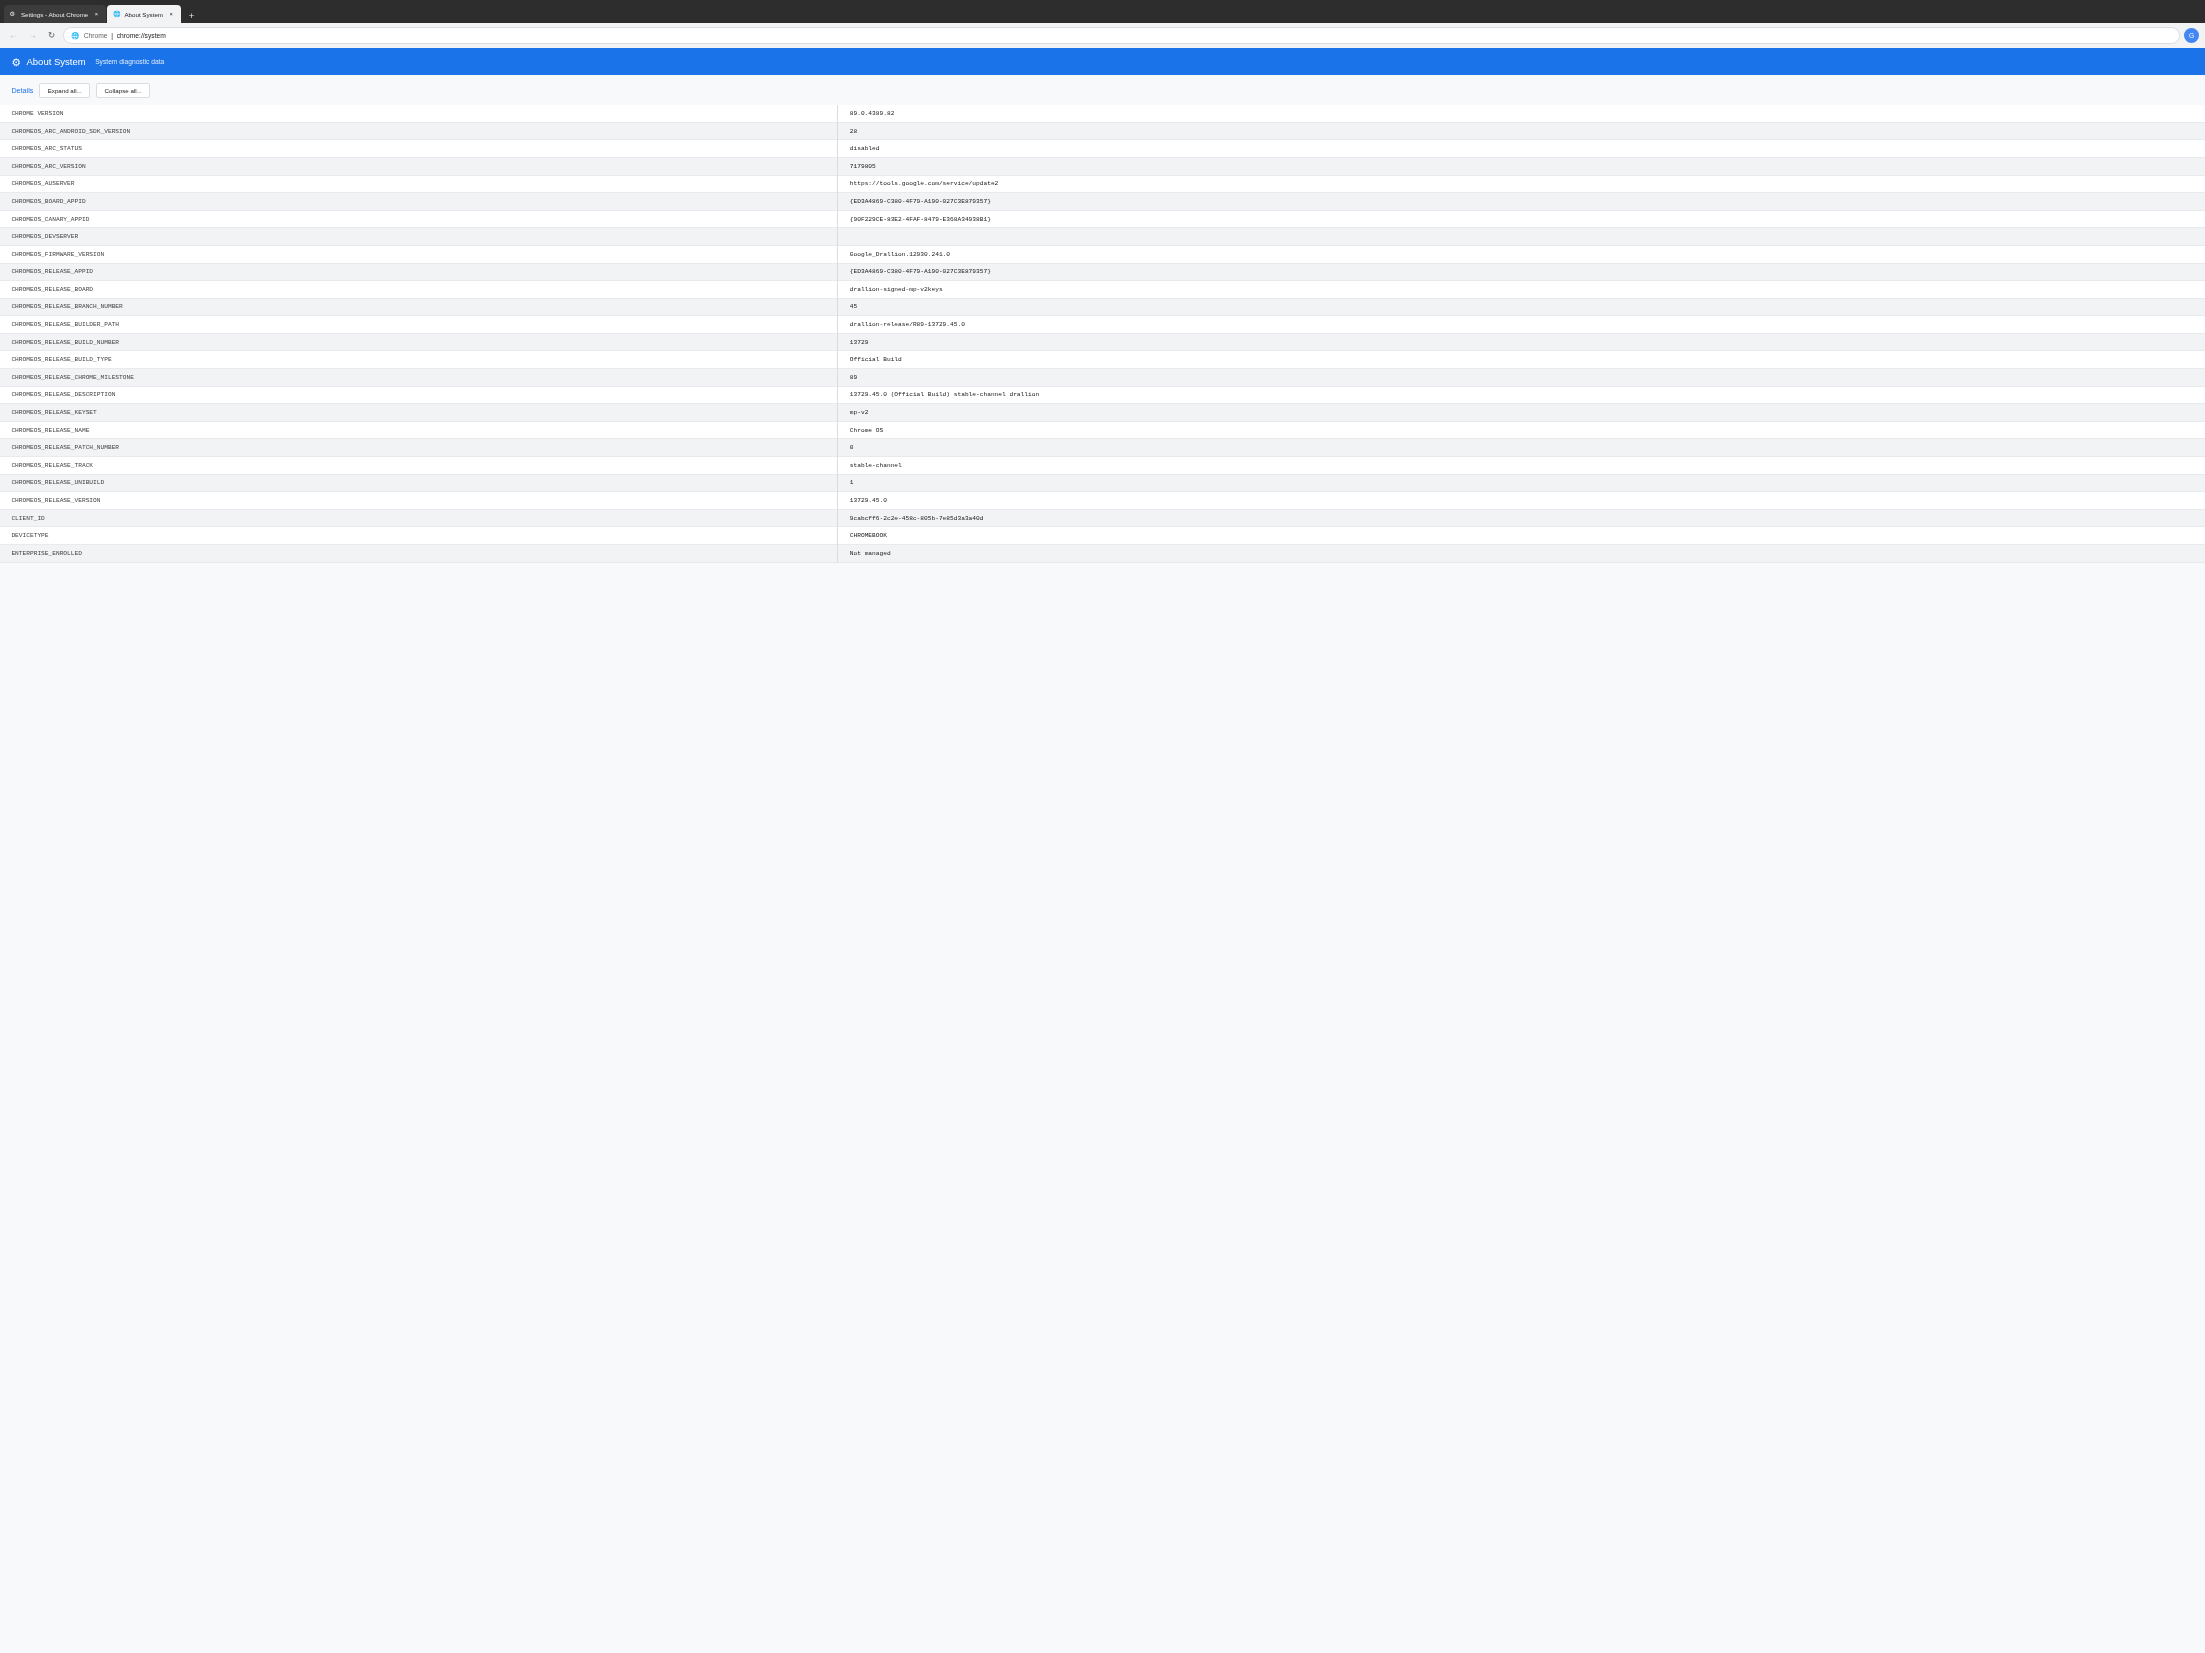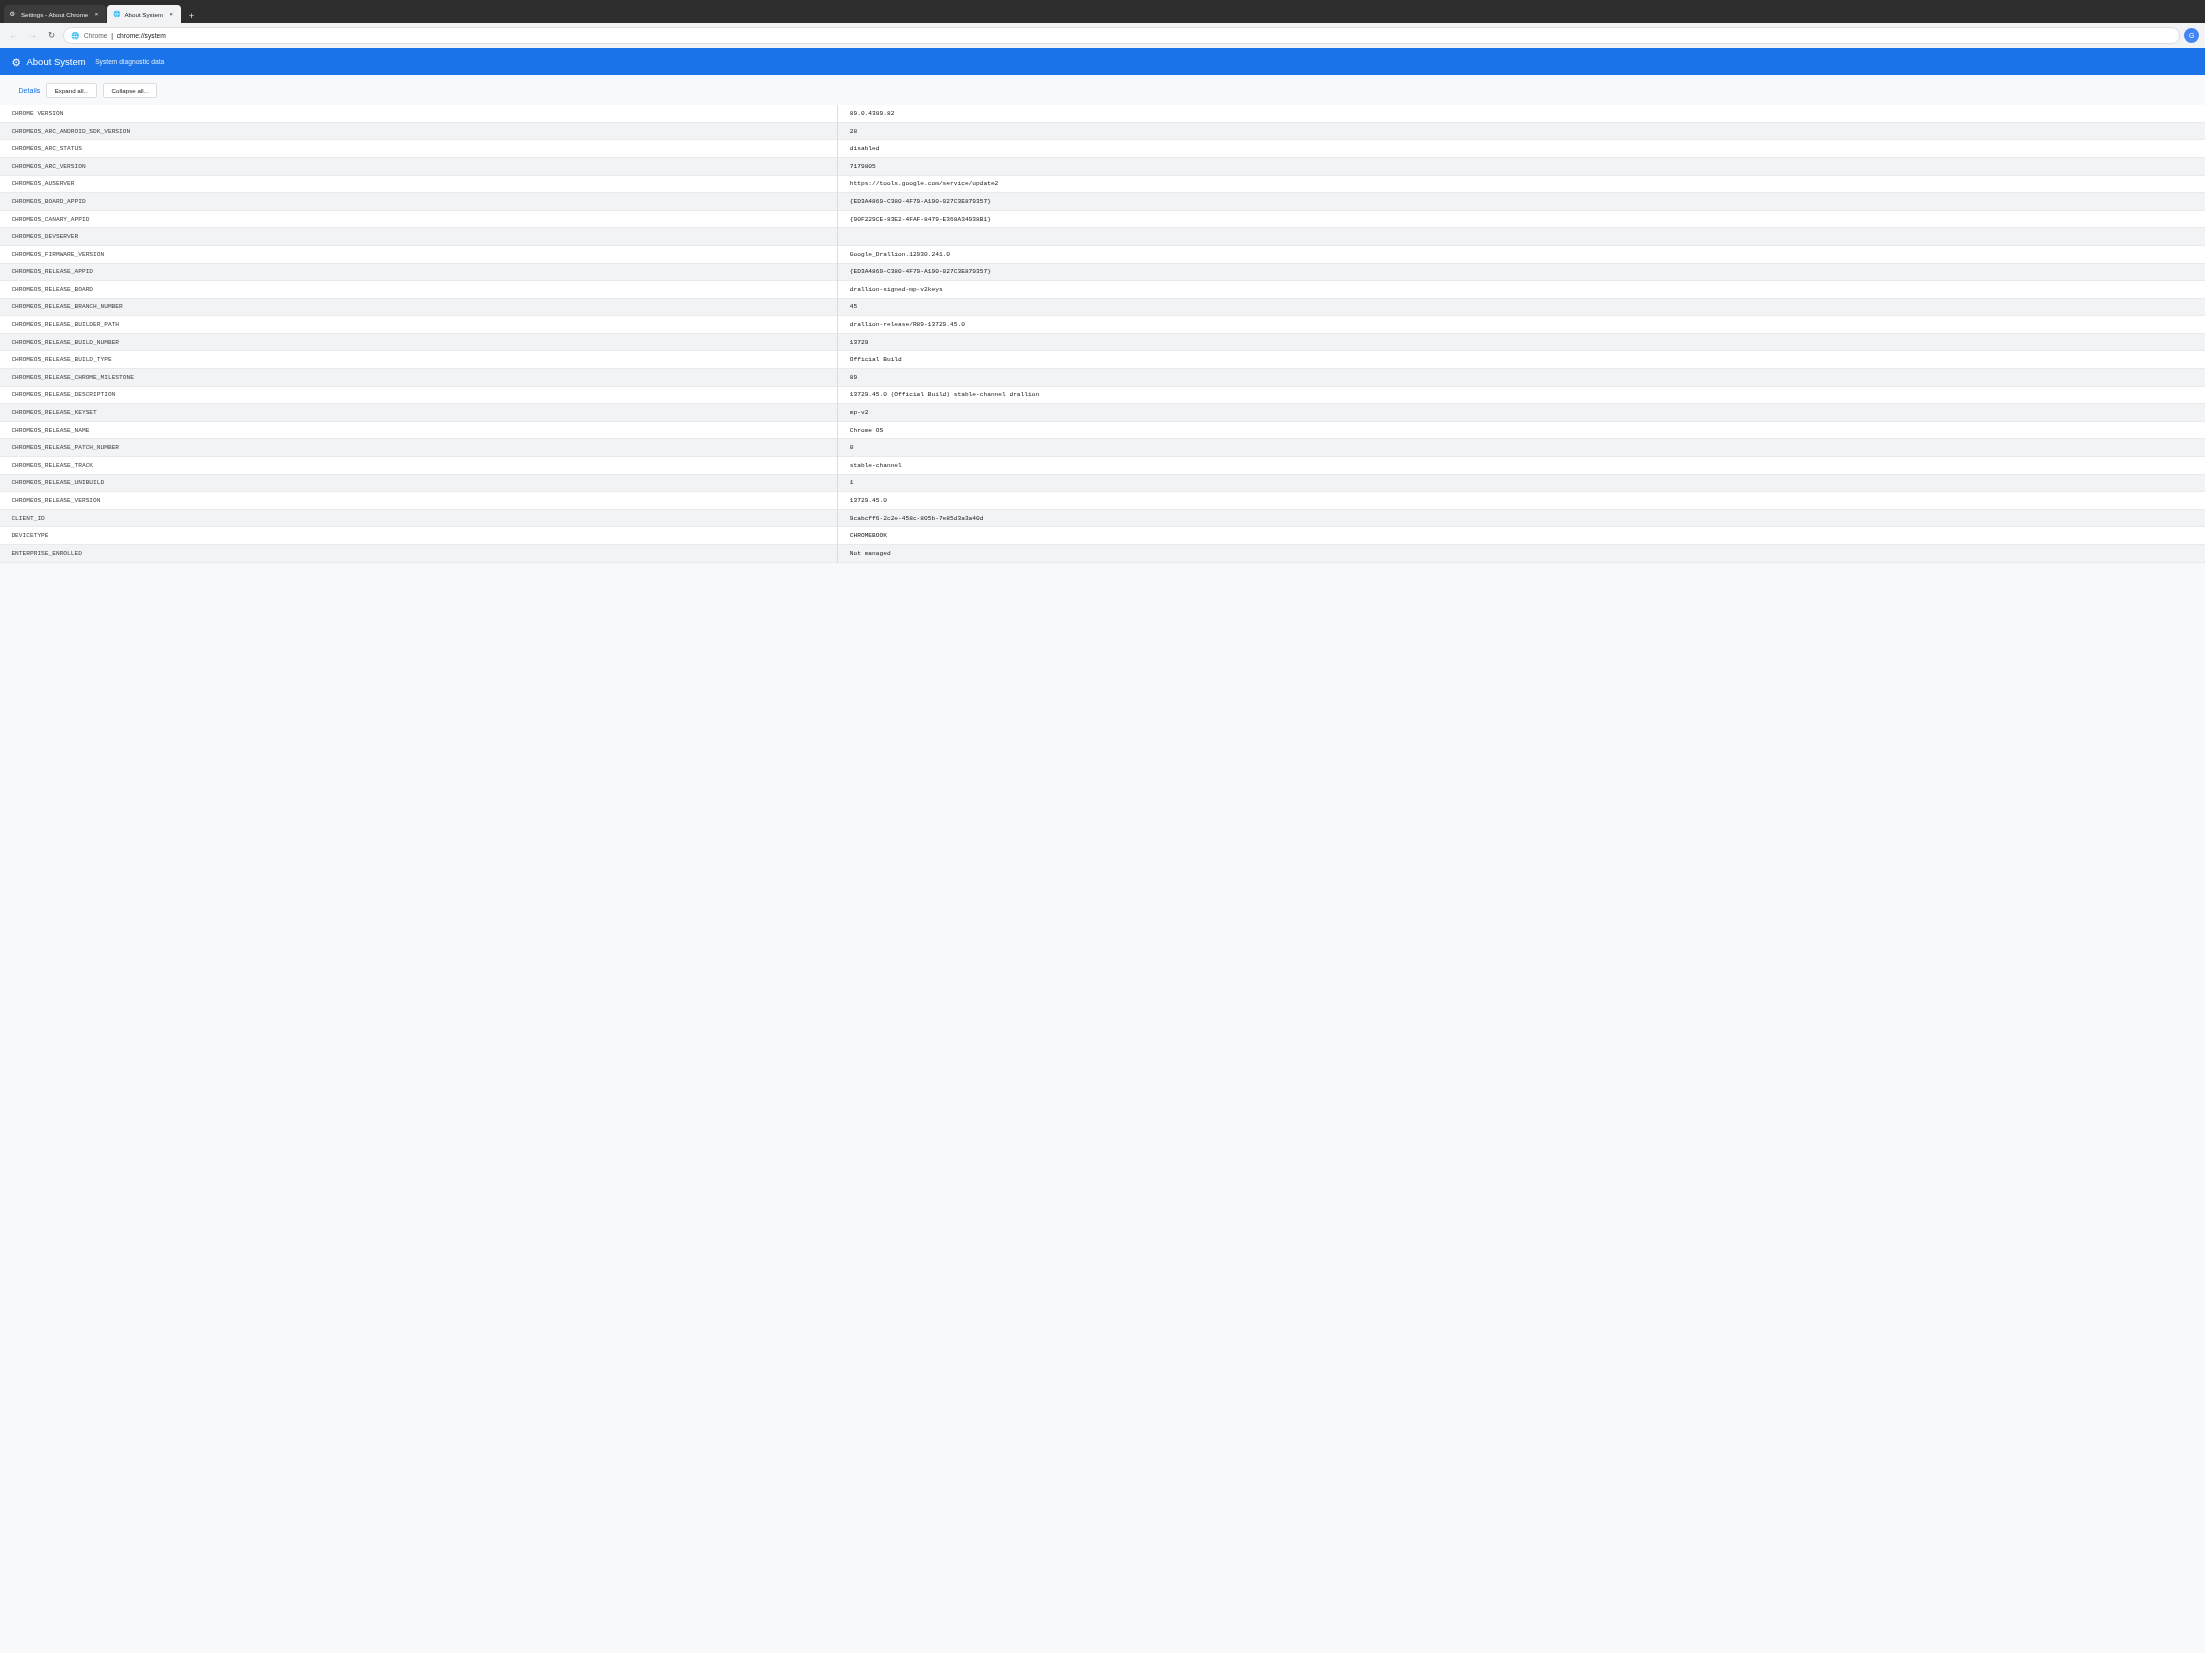--- a/index.html
+++ b/index.html
@@ -193,21 +193,20 @@
       align-items: center;
       gap: 5.7px;
       background: #f8f9fa;
     }
 
     .details-label {
       font-size: 7.2px;
       color: #1a73e8;
       font-weight: 500;
       cursor: pointer;
-      margin-left: 7px;
     }
 
     .btn-outline {
       padding: 2.9px 7.6px;
       border: 0.5px solid #dadce0;
       border-radius: 1.9px;
       background: white;
       font-size: 6.2px;
       color: #202124;
       cursor: pointer;

